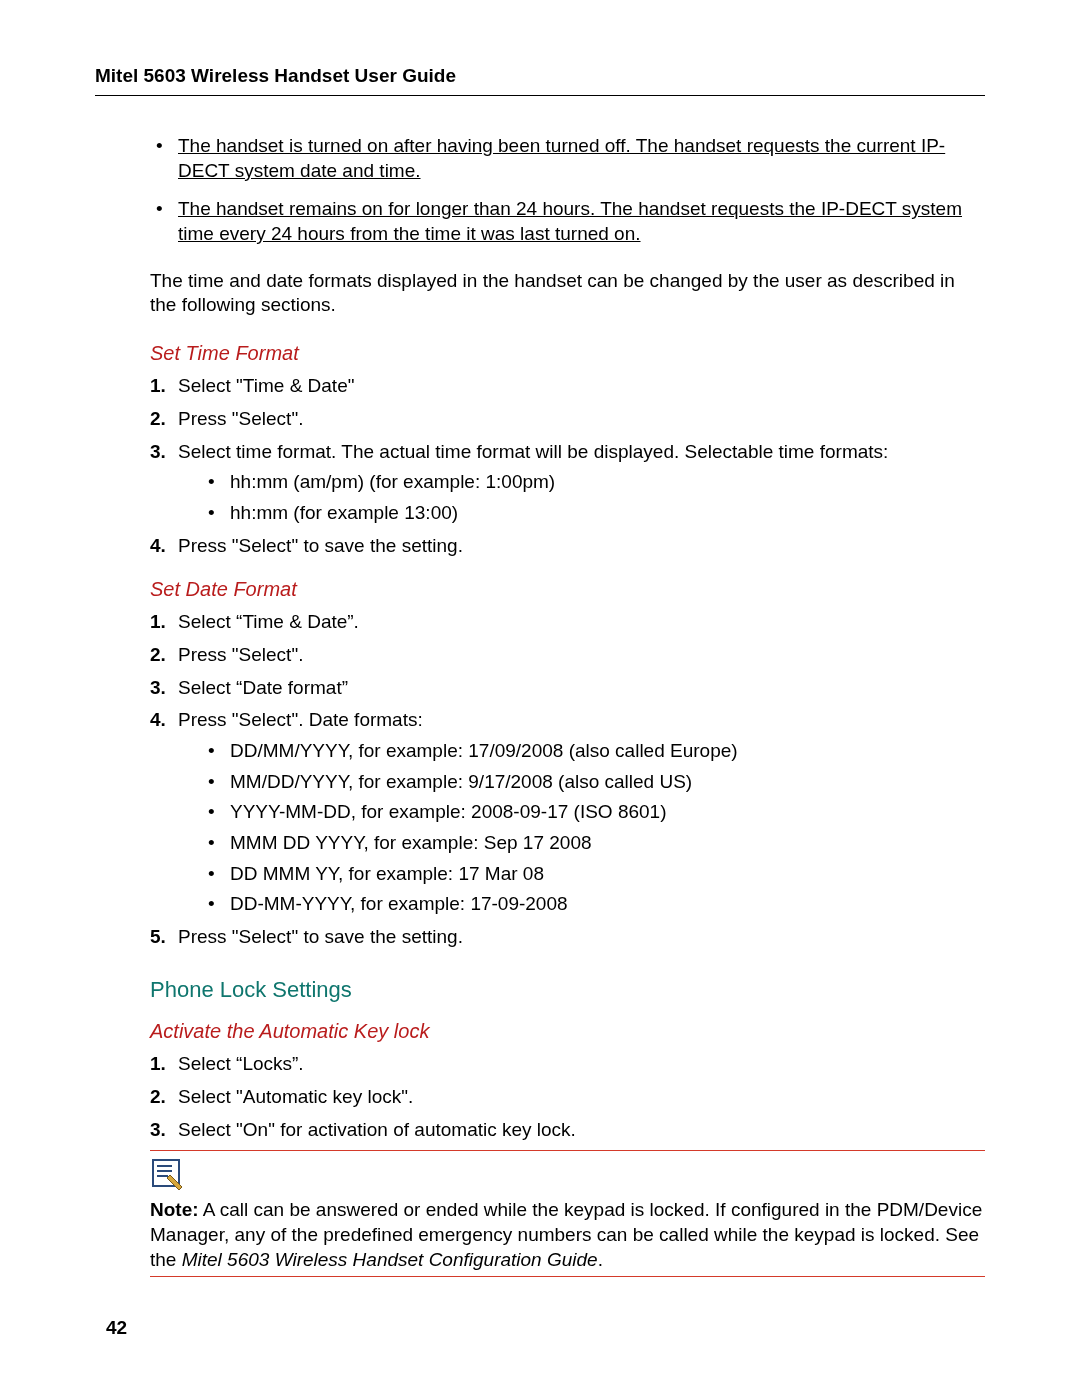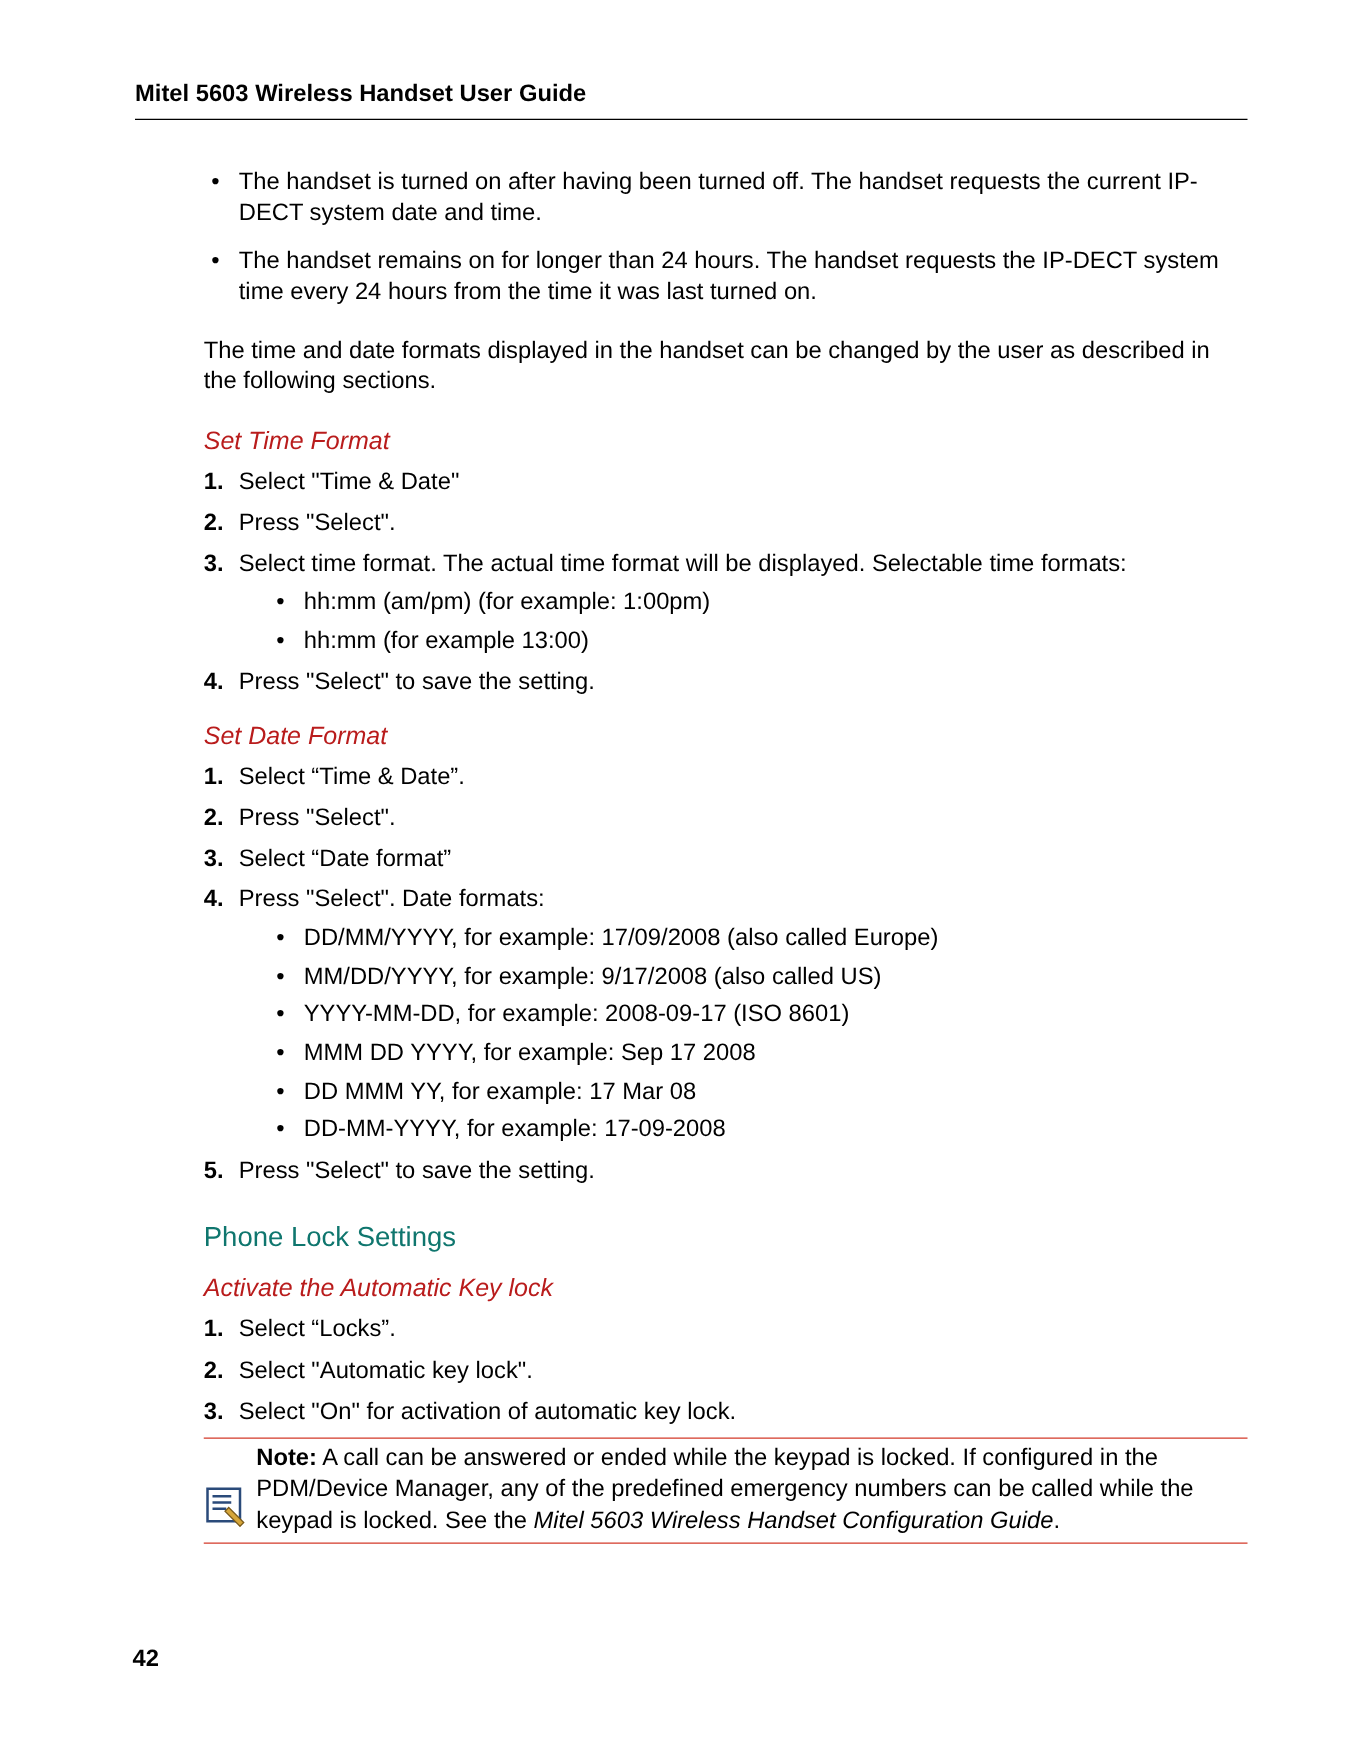--- a/index.html
+++ b/index.html
@@ -8,21 +8,21 @@
     width: 1080px;
     height: 1397px;
     background: #ffffff;
     font-family: Arial, Helvetica, sans-serif;
     color: #000000;
     position: relative;
   }
   .page {
     position: absolute;
     top: 65px;
-    left: 108px;
+    left: 95px;
     width: 890px;
   }
   .running-head {
     font-weight: bold;
     font-size: 19px;
     padding-bottom: 8px;
     border-bottom: 1.5px solid #000;
     margin-bottom: 38px;
   }
   .body {
@@ -32,20 +32,21 @@
   }
   ul.top-bullets {
     list-style: none;
     padding: 0;
     margin: 0 0 22px 0;
   }
   ul.top-bullets > li {
     position: relative;
     padding-left: 28px;
     margin-bottom: 14px;
+    text-decoration: underline;
   }
   ul.top-bullets > li::before {
     content: "•";
     position: absolute;
     left: 6px;
     top: 0;
     font-size: 19px;
   }
   .para { margin: 0 0 22px 0; }
   .subhead {
@@ -93,21 +94,22 @@
     color: #0f766e;
     font-size: 22px;
     margin: 26px 0 10px 0;
   }
   .note-box {
     border-top: 1.5px solid #d43a2a;
     border-bottom: 1.5px solid #d43a2a;
     margin-top: 6px;
     padding: 4px 0;
     display: flex;
-    align-items: flex-end;
+    align-items: flex-start;
+    flex-direction: column;
   }
   .note-icon {
     width: 34px;
     flex: 0 0 34px;
     margin-right: 8px;
     margin-top: 2px;
   }
   .note-text { flex: 1; }
   .note-text .lead { font-weight: bold; }
   .note-text em { font-style: italic; }

